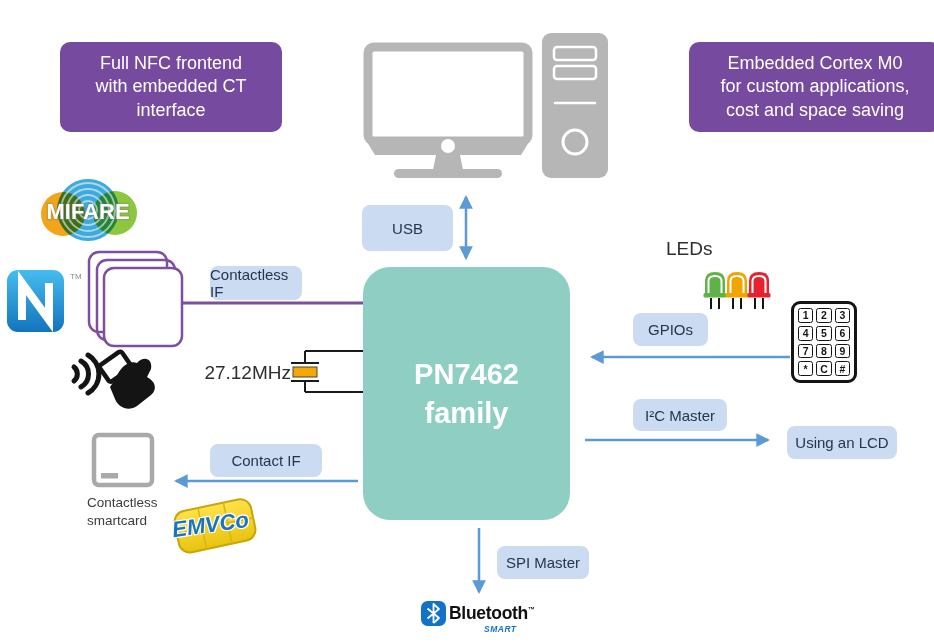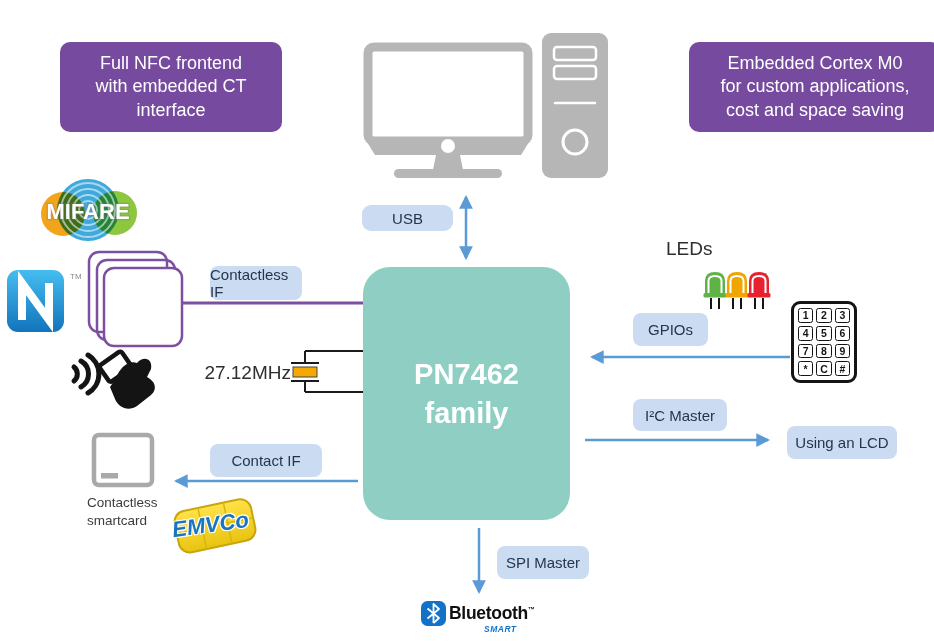--- a/index.html
+++ b/index.html
@@ -195,21 +195,21 @@
 interface</div>
   <div class="abs callout" style="left:658px;top:42px;width:252px;height:90px;margin-left:31px;">Embedded Cortex M0
 for custom applications,
 cost and space saving</div>
 
   <div class="abs chip" style="left:363px;top:267px;width:207px;height:253px;">
     <div>PN7462</div>
     <div>family</div>
   </div>
 
-  <div class="abs pill" style="left:362px;top:205px;width:91px;height:26px;border-radius:9px;">USB</div>
+  <div class="abs pill" style="left:362px;top:205px;width:91px;height:46px;">USB</div>
   <div class="abs pill" style="left:210px;top:266px;width:92px;height:34px;">Contactless IF</div>
   <div class="abs pill" style="left:633px;top:313px;width:75px;height:33px;">GPIOs</div>
   <div class="abs pill" style="left:633px;top:399px;width:94px;height:32px;">I²C Master</div>
   <div class="abs pill" style="left:787px;top:426px;width:110px;height:33px;">Using an LCD</div>
   <div class="abs pill" style="left:210px;top:444px;width:112px;height:33px;">Contact IF</div>
   <div class="abs pill" style="left:497px;top:546px;width:92px;height:33px;">SPI Master</div>
 
   <div class="abs annot" style="left:666px;top:238px;">LEDs</div>
   <div class="abs annot" style="left:198px;top:362px;width:93px;text-align:right;">27.12MHz</div>
   <div class="abs caption" style="left:87px;top:494px;">Contactless

